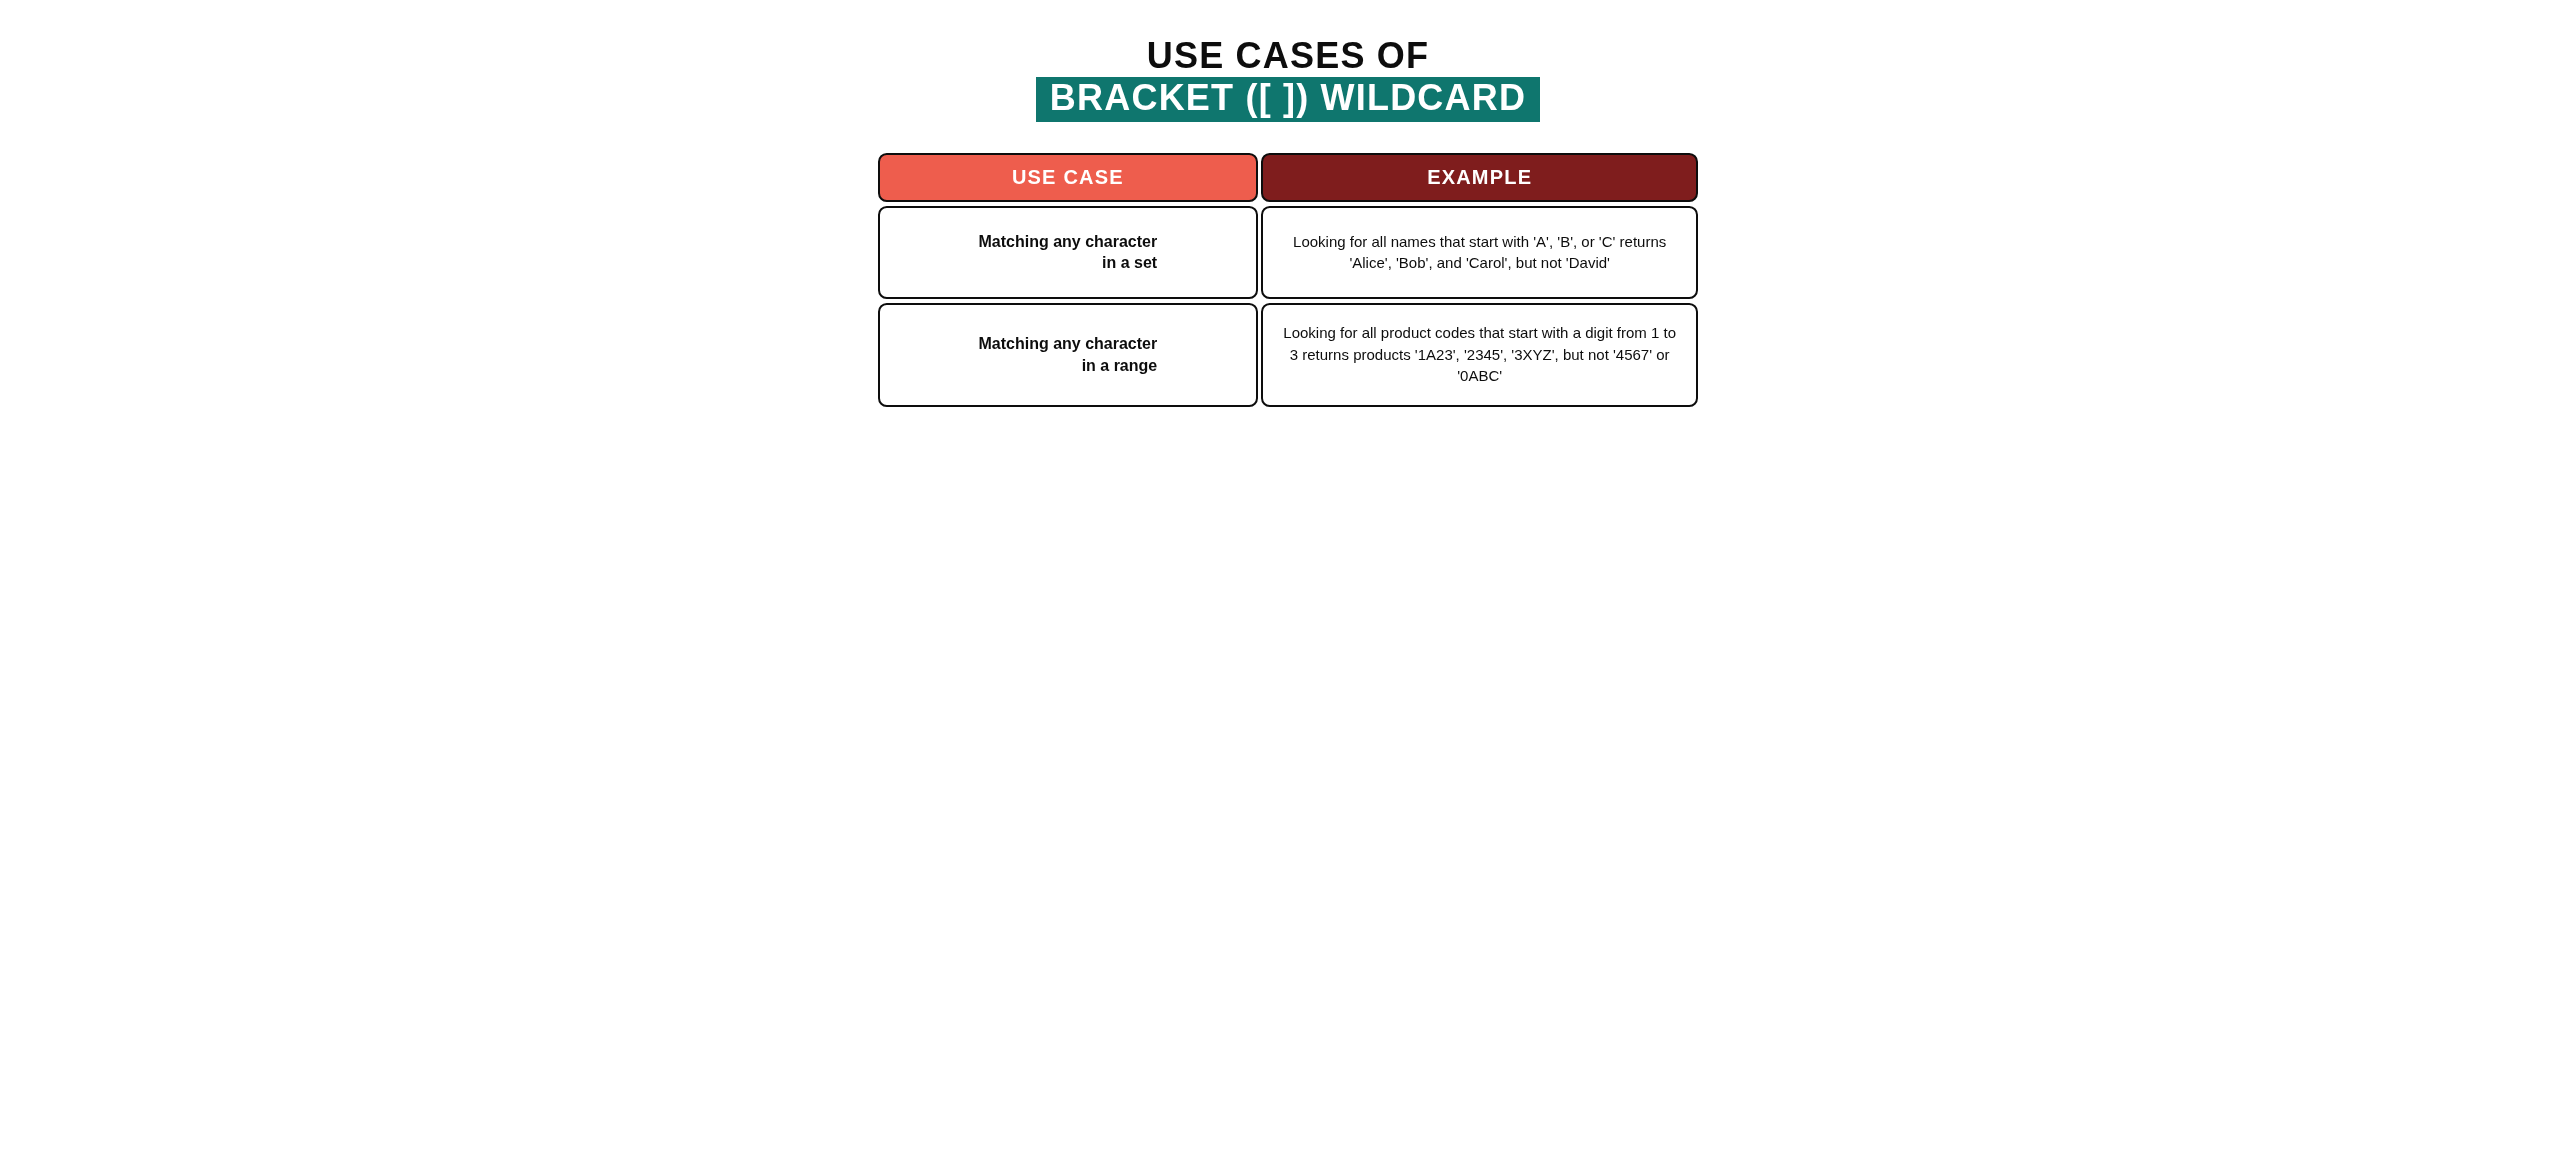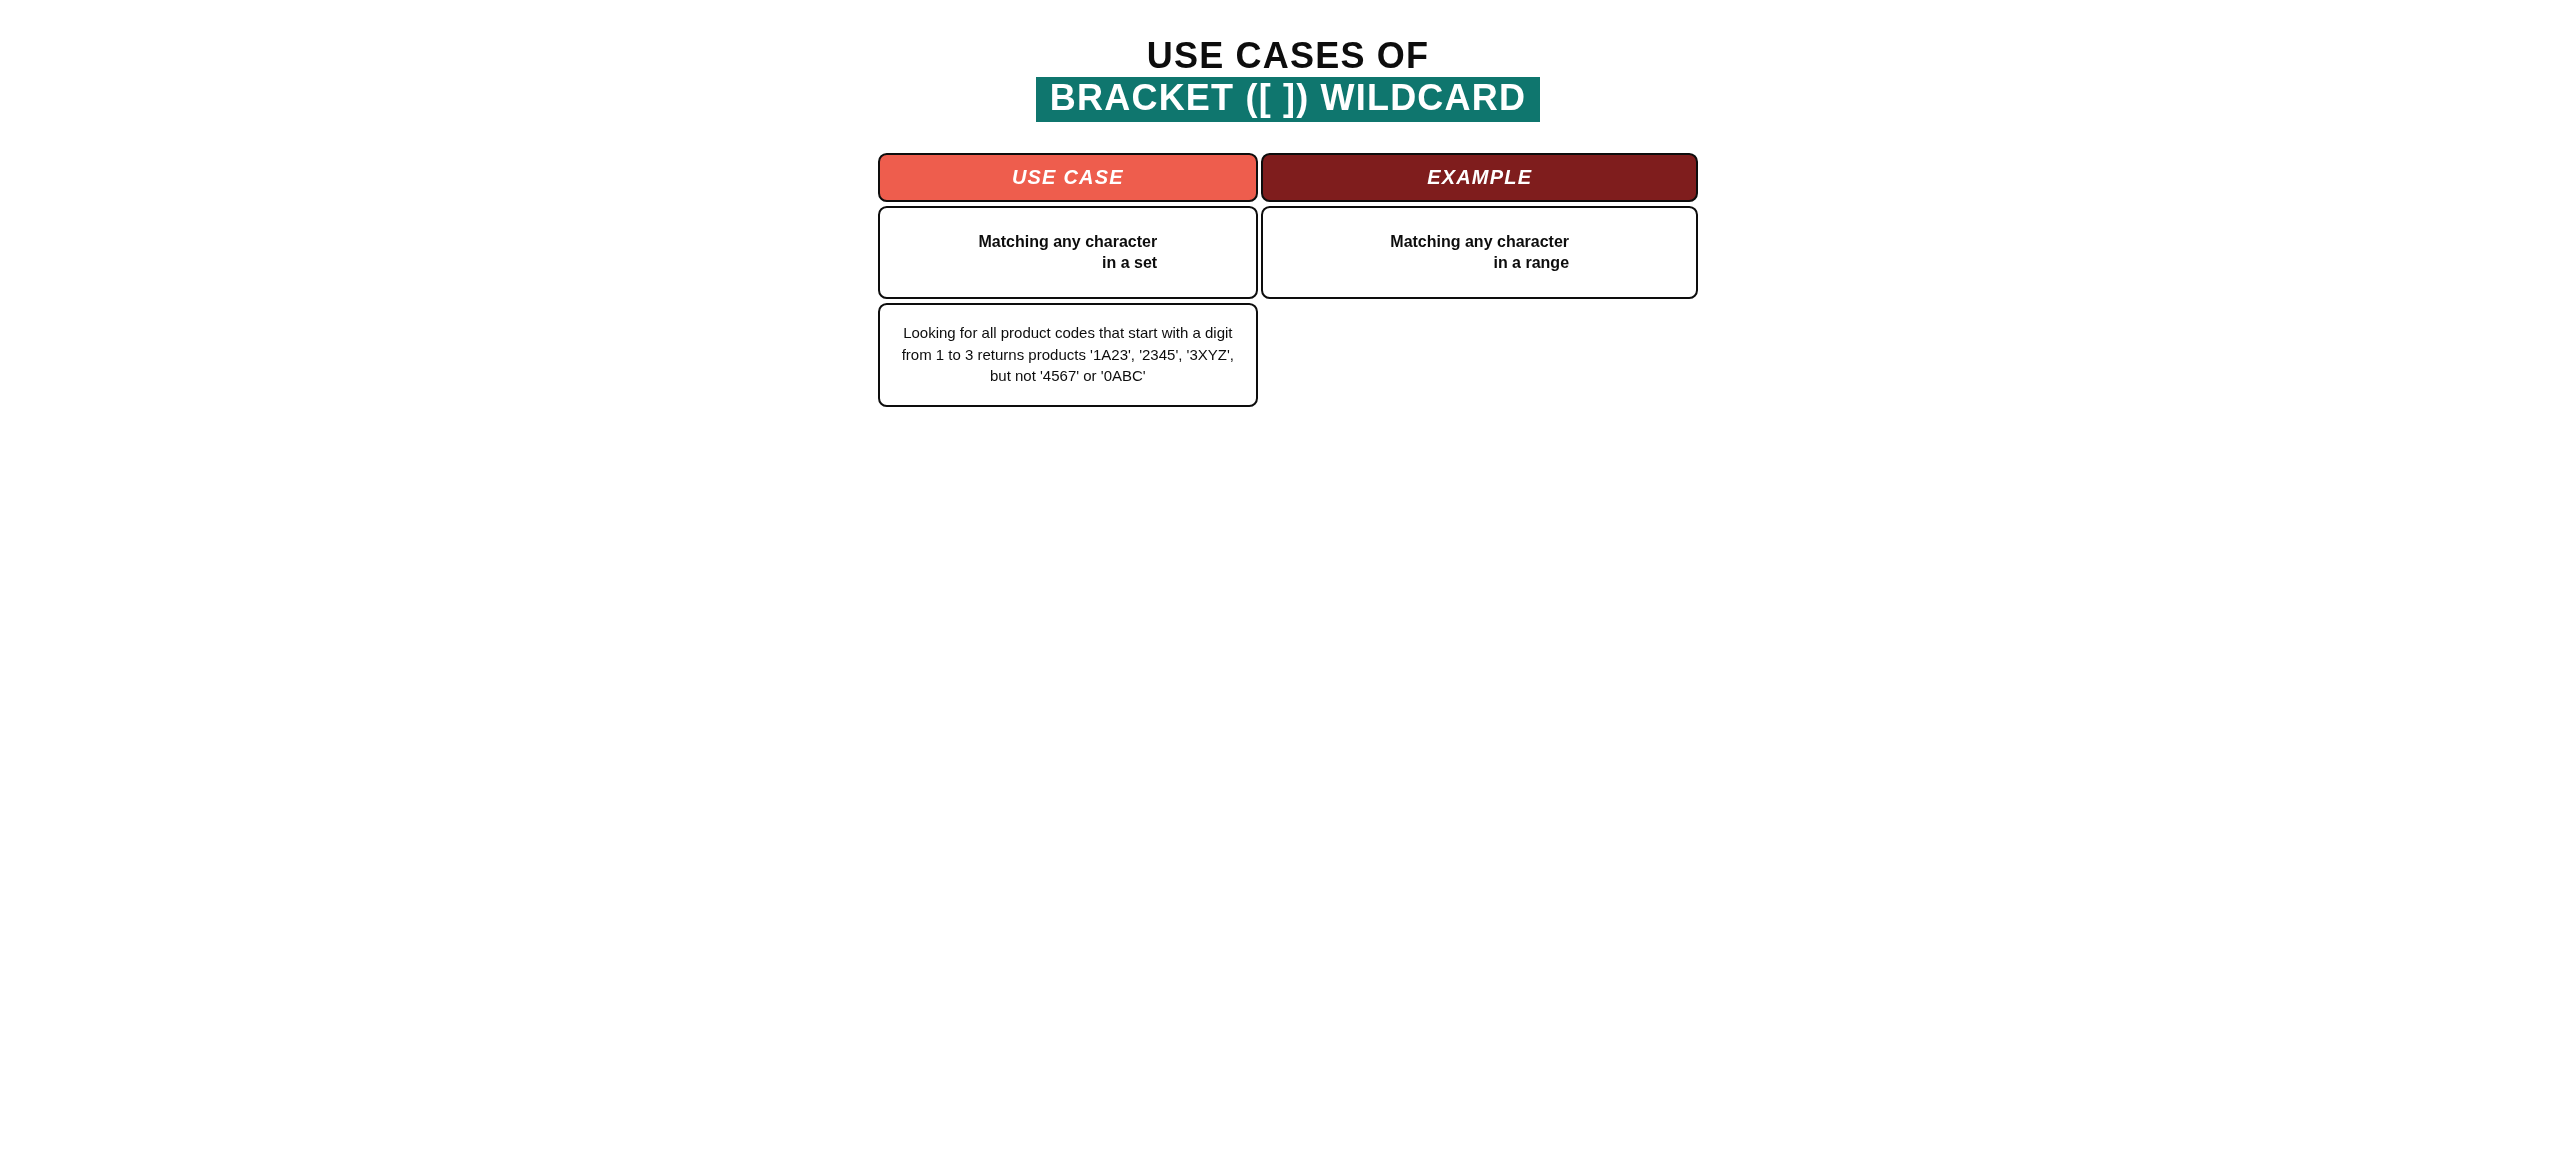--- a/index.html
+++ b/index.html
@@ -48,21 +48,20 @@
     align-items: center;
     justify-content: center;
     text-align: center;
   }
   .head {
     color: #ffffff;
     font-size: 20px;
     font-weight: 900;
     letter-spacing: 1.2px;
     padding: 11.2px 12.4px;
-    font-style: italic;
   }
   .head.red { background: #ee5d4d; }
   .head.yellow { background: #7f1d1d; }
   .usecase {
     font-size: 16px;
     font-weight: 700;
     color: #0d0d0d;
     line-height: 1.35;
     min-height: 93px;
     text-align: right;
@@ -84,20 +83,23 @@
     <div class="title-line2">BRACKET ([ ]) WILDCARD</div>
   </div>
 
   <div class="table">
     <div class="cell head red">USE CASE</div>
     <div class="cell head yellow">EXAMPLE</div>
 
     <div class="cell usecase">
       <span>Matching any character<br>in a set</span>
     </div>
+    <div class="cell example">
+      <span>Looking for all names that start with 'A', 'B', or 'C' returns 'Alice', 'Bob', and 'Carol', but not 'David'</span>
+    </div>
 
     <div class="cell usecase">
       <span>Matching any character<br>in a range</span>
     </div>
     <div class="cell example">
       <span>Looking for all product codes that start with a digit from 1 to 3 returns products '1A23', '2345', '3XYZ', but not '4567' or '0ABC'</span>
     </div>
   </div>
 </div>
 

